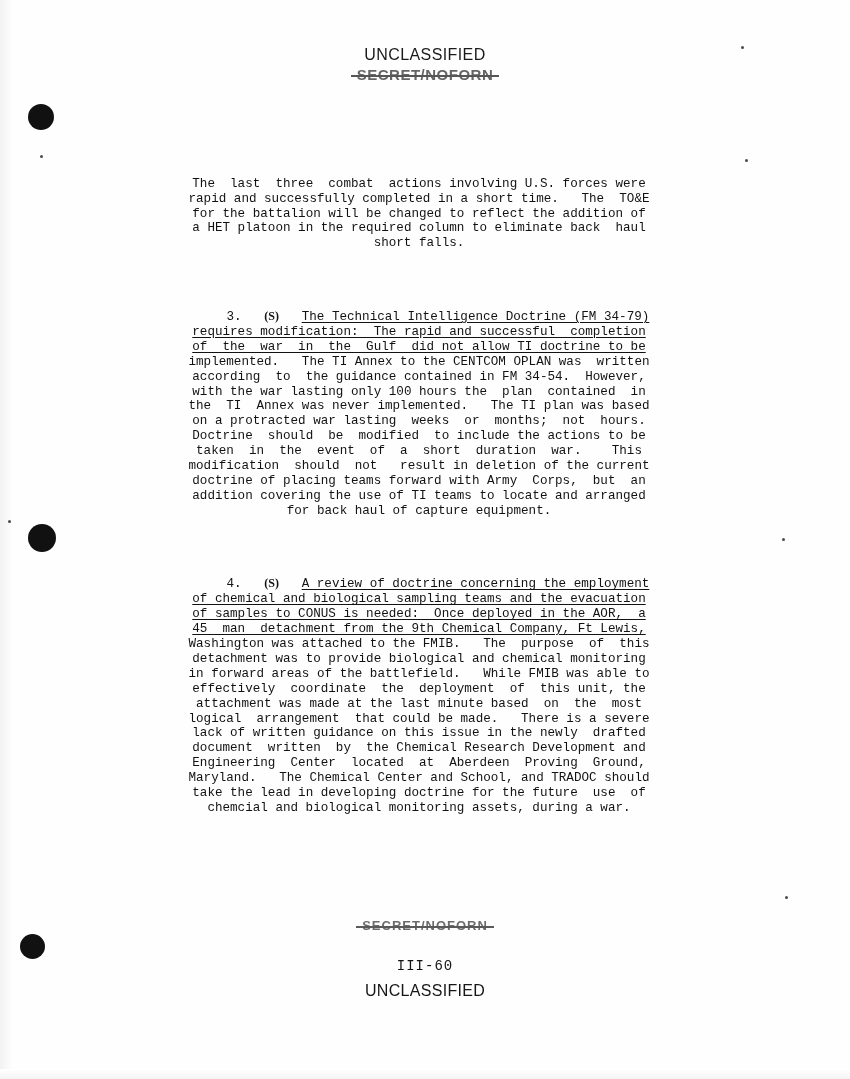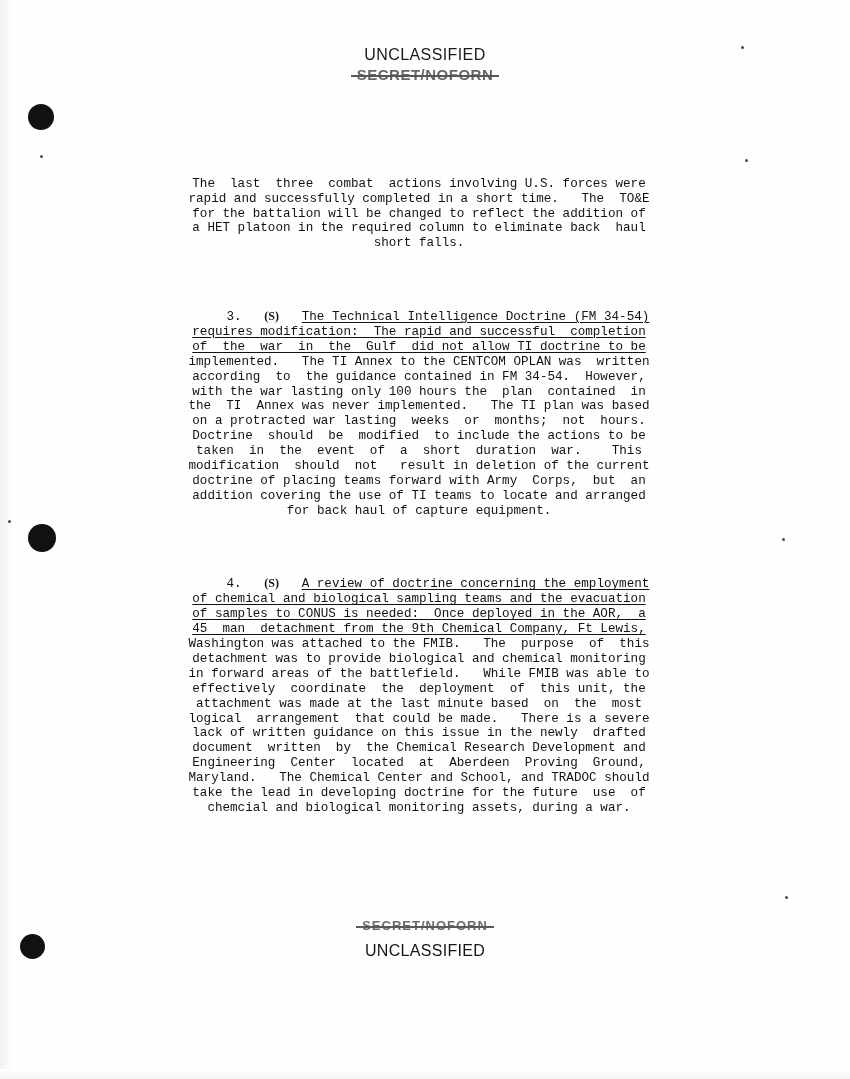--- a/index.html
+++ b/index.html
@@ -170,21 +170,21 @@
   </div>
 
   <div class="body-text">
 
     <p class="para"><span>The  last  three  combat  actions involving U.S. forces were
 rapid and successfully completed in a short time.   The  TO&amp;E
 for the battalion will be changed to reflect the addition of
 a HET platoon in the required column to eliminate back  haul
 short falls.</span></p>
 
-    <p class="para">     <span>3.</span>   <span class="handmark">(S)</span>   <span class="underline-seg">The Technical Intelligence Doctrine (FM 34-54)
+    <p class="para">     <span>3.</span>   <span class="handmark">(S)</span>   <span class="underline-seg">The Technical Intelligence Doctrine (FM 34-79)
 requires modification:  The rapid and successful  completion
 of  the  war  in  the  Gulf  did not allow TI doctrine to be</span>
 <span>implemented.   The TI Annex to the CENTCOM OPLAN was  written
 according  to  the guidance contained in FM 34-54.  However,
 with the war lasting only 100 hours the  plan  contained  in
 the  TI  Annex was never implemented.   The TI plan was based
 on a protracted war lasting  weeks  or  months;  not  hours.
 Doctrine  should  be  modified  to include the actions to be
 taken  in  the  event  of  a  short  duration  war.    This
 modification  should  not   result in deletion of the current
@@ -209,15 +209,16 @@
 take the lead in developing doctrine for the future  use  of
 chemcial and biological monitoring assets, during a war.</span></p>
 
   </div>
 
   <div class="footer-block">
     <div class="secret-bottom">
       <span>SECRET/NOFORN</span>
       <span class="strike"></span>
     </div>
+    <div class="page-num">III-60</div>
     <div class="unclass-bottom">UNCLASSIFIED</div>
   </div>
 </div>
 
 </body></html>

